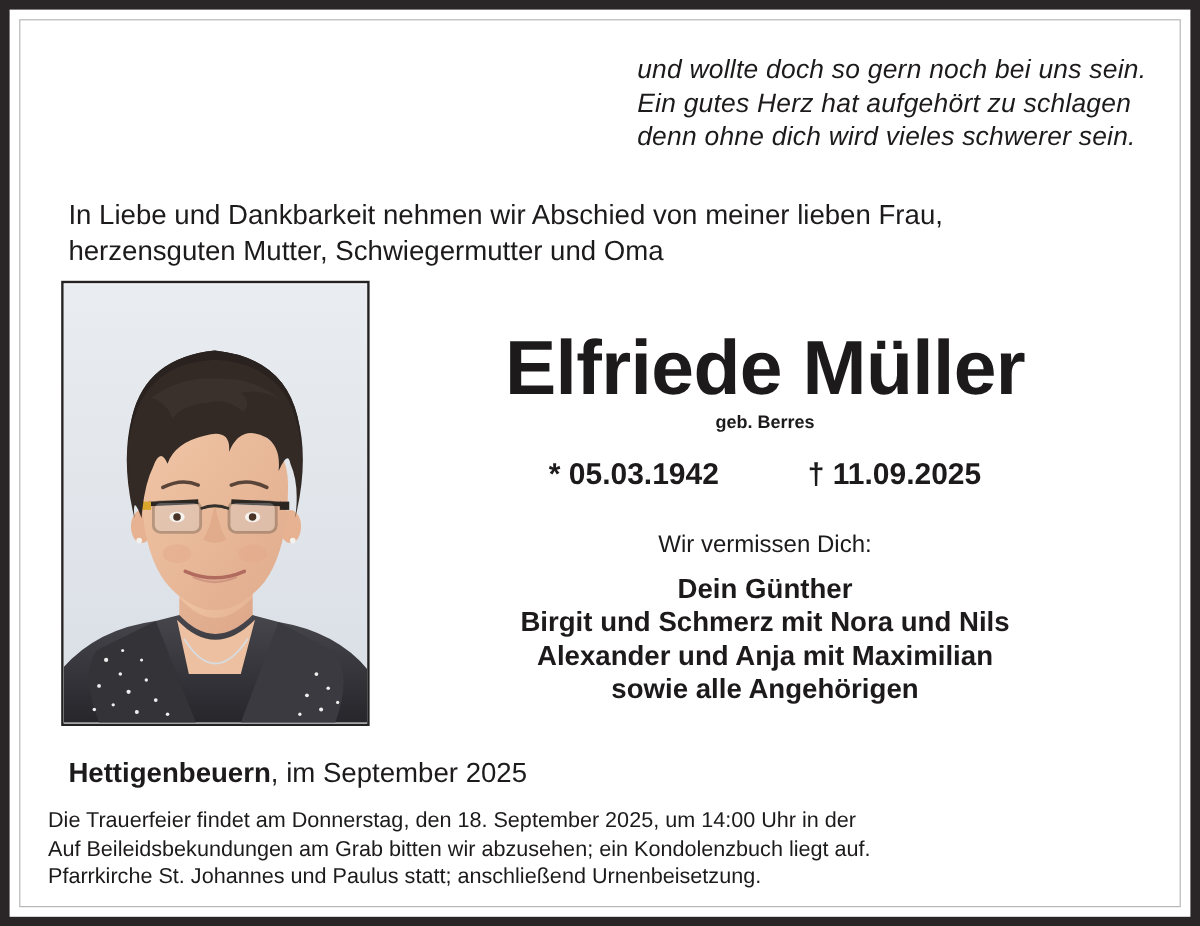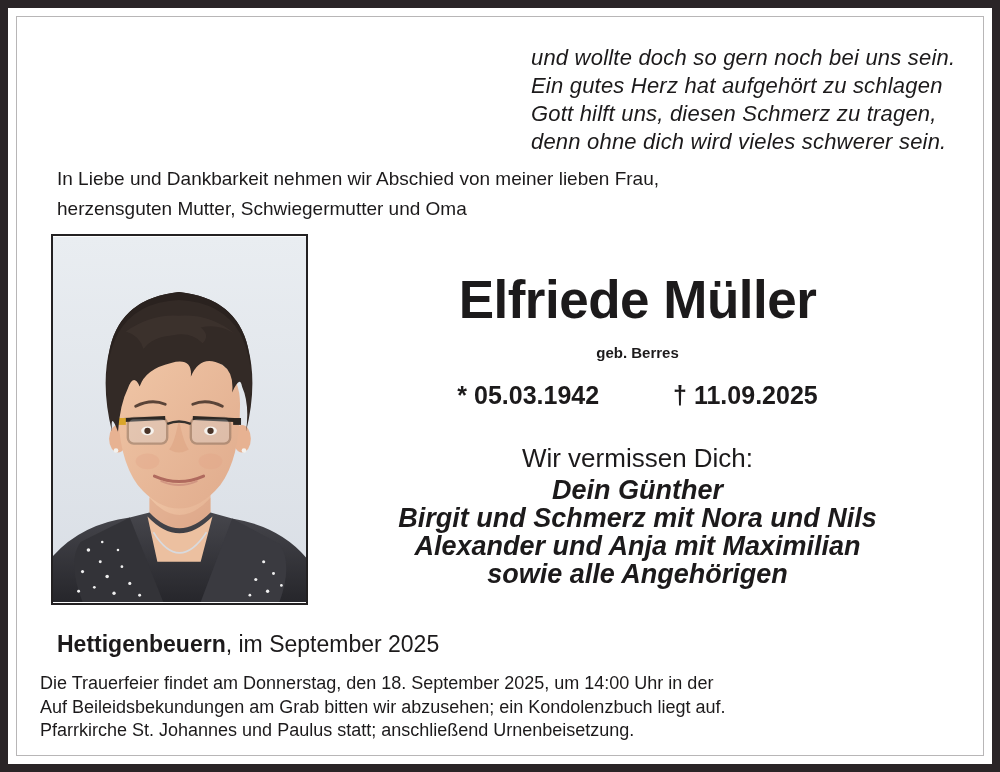--- a/index.html
+++ b/index.html
@@ -38,66 +38,65 @@
     font-size: 22px;
     line-height: 28px;
     font-style: italic;
     letter-spacing: 0.2px;
   }
 
   .intro {
     left: 57px;
     top: 164px;
     width: 880px;
-    font-size: 19px;
+    font-size: 23px;
     line-height: 30px;
   }
 
   .photo-frame {
     left: 51px;
     top: 234px;
     width: 257px;
     height: 371px;
     border: 2px solid #232122;
     box-sizing: border-box;
     overflow: hidden;
   }
   .photo-frame svg { display: block; width: 100%; height: 100%; }
 
   .right-col-center { left: 320px; width: 635px; text-align: center; }
 
   .deceased-name {
     top: 269px;
-    font-size: 53px;
+    font-size: 64px;
     font-weight: bold;
     letter-spacing: -0.5px;
     white-space: nowrap;
   }
   .maiden-name {
     top: 344px;
     font-size: 15px;
     font-weight: bold;
   }
   .dates {
     top: 381px;
     font-size: 25px;
     font-weight: bold;
   }
   .dates .birth { margin-right: 74px; text-align: center; }
 
   .farewell-heading {
     top: 443px;
-    font-size: 26px;
+    font-size: 20px;
   }
   .mourners {
     top: 476px;
-    font-size: 27px;
+    font-size: 23px;
     font-weight: bold;
     line-height: 28px;
-    font-style: italic;
   }
 
   .closing {
     left: 57px;
     top: 631px;
     font-size: 23px;
   }
   .closing .place { font-weight: bold; }
 
   .funeral-info {
@@ -111,21 +110,20 @@
 </head>
 <body>
 
 <div class="card">
   <div class="card-inner-line"></div>
 </div>
 
 <div class="abs quote">
   <div>und wollte doch so gern noch bei uns sein.</div>
   <div>Ein gutes Herz hat aufgehört zu schlagen</div>
-  <div>Gott hilft uns, diesen Schmerz zu tragen,</div>
   <div>denn ohne dich wird vieles schwerer sein.</div>
 </div>
 
 <div class="abs intro">
   <div>In Liebe und Dankbarkeit nehmen wir Abschied von meiner lieben Frau,</div>
   <div>herzensguten Mutter, Schwiegermutter und Oma</div>
 </div>
 
 <div class="abs photo-frame">
   <svg viewBox="0 0 257 371" xmlns="http://www.w3.org/2000/svg">

